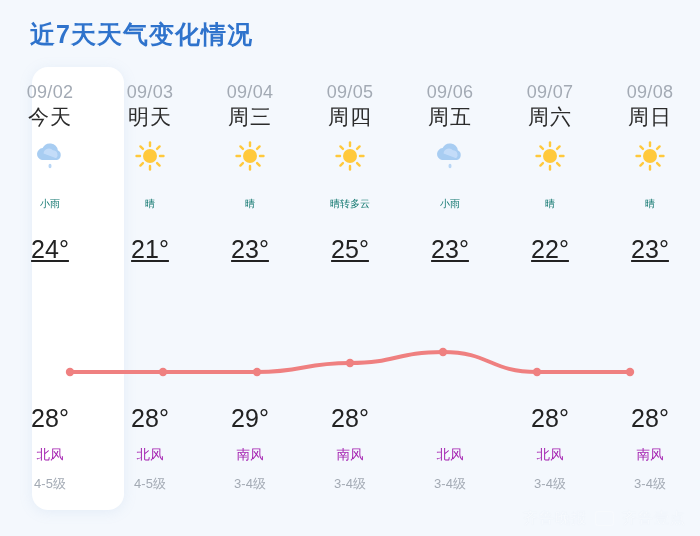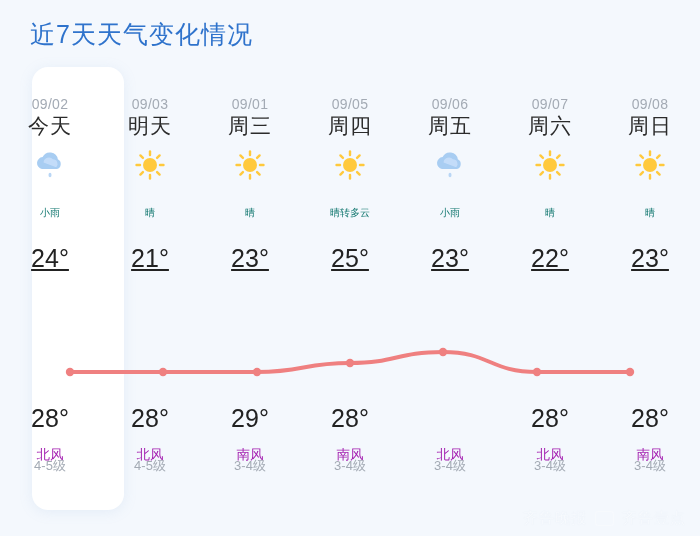--- a/index.html
+++ b/index.html
@@ -11,21 +11,21 @@
     font-family: "Liberation Sans", "DejaVu Sans", sans-serif;
     overflow: hidden;
     position: relative;
   }
 
   .page-title {
     position: absolute;
     left: 30px;
     top: 18px;
     font-size: 25px;
-    font-weight: 400;
+    font-weight: 700;
     color: #2f73cc;
     letter-spacing: 1px;
   }
 
   .forecast-wrap {
     position: absolute;
     left: 0;
     top: 60px;
     width: 700px;
     height: 460px;
@@ -56,22 +56,22 @@
 
   .day-col {
     flex: 1 1 0;
     display: flex;
     flex-direction: column;
     align-items: center;
     position: relative;
   }
 
   .col-date {
-    margin-top: 36px;
-    font-size: 14px;
+    margin-top: 22px;
+    font-size: 18px;
     color: #a3aab4;
     letter-spacing: 0.3px;
   }
 
   .col-weekday {
     font-size: 21px;
     color: #2b2b2b;
     font-weight: 500;
     letter-spacing: 1px;
   }
@@ -128,21 +128,21 @@
     position: absolute;
     top: 386px;
     font-size: 13.5px;
     color: #a21caf;
     width: 100%;
     text-align: center;
   }
 
   .col-windlevel {
     position: absolute;
-    top: 397px;
+    top: 415px;
     font-size: 13px;
     color: #a3aab4;
     width: 100%;
     text-align: center;
   }
 
   .watermark {
     position: absolute;
     right: 14px;
     bottom: 8px;
@@ -232,21 +232,21 @@
             </g>
           </svg>
         </div>
         <div class="col-desc">晴</div>
         <div class="col-high">21°</div>
         <div class="col-low">28°</div>
         <div class="col-wind">北风</div>
         <div class="col-windlevel">4-5级</div>
       </div>
       <div class="day-col">
-        <div class="col-date">09/01</div>
+        <div class="col-date">09/04</div>
         <div class="col-weekday">周三</div>
         <div class="icon-slot">
           <svg width="32" height="32" viewBox="0 0 32 32">
             <circle cx="16" cy="16" r="7" fill="#ffc93c"></circle>
             <g stroke="#ffc93c" stroke-width="2.4" stroke-linecap="round">
               <line x1="16" y1="2.5" x2="16" y2="6"></line>
               <line x1="16" y1="26" x2="16" y2="29.5"></line>
               <line x1="2.5" y1="16" x2="6" y2="16"></line>
               <line x1="26" y1="16" x2="29.5" y2="16"></line>
               <line x1="6.4" y1="6.4" x2="8.9" y2="8.9"></line>

